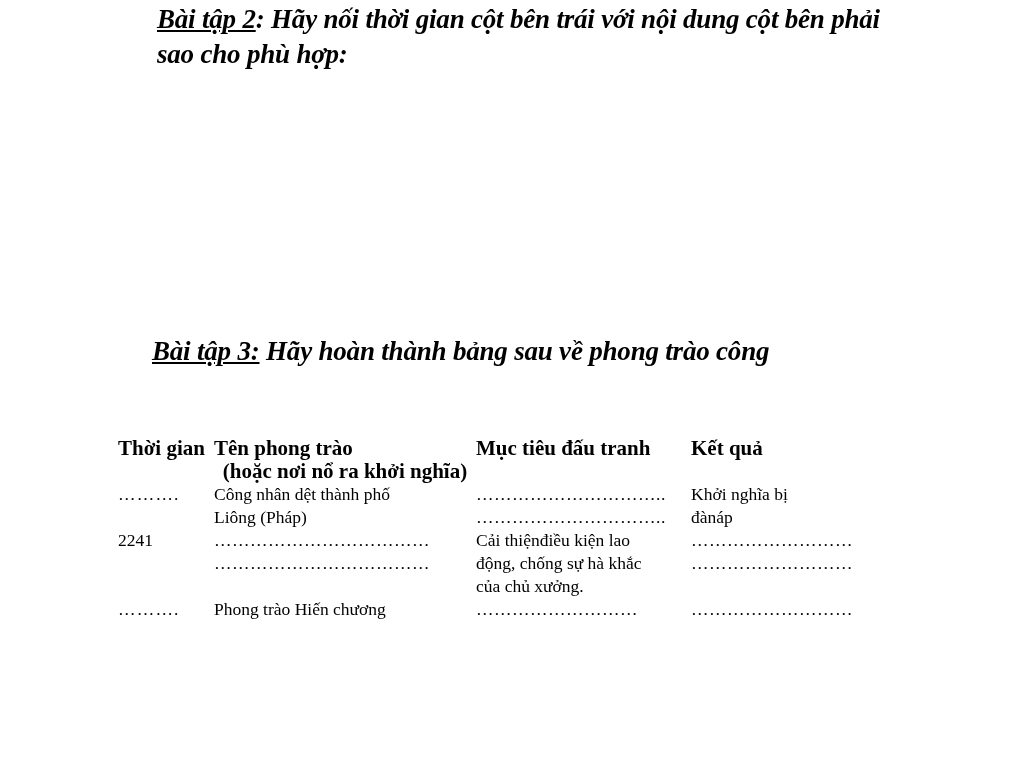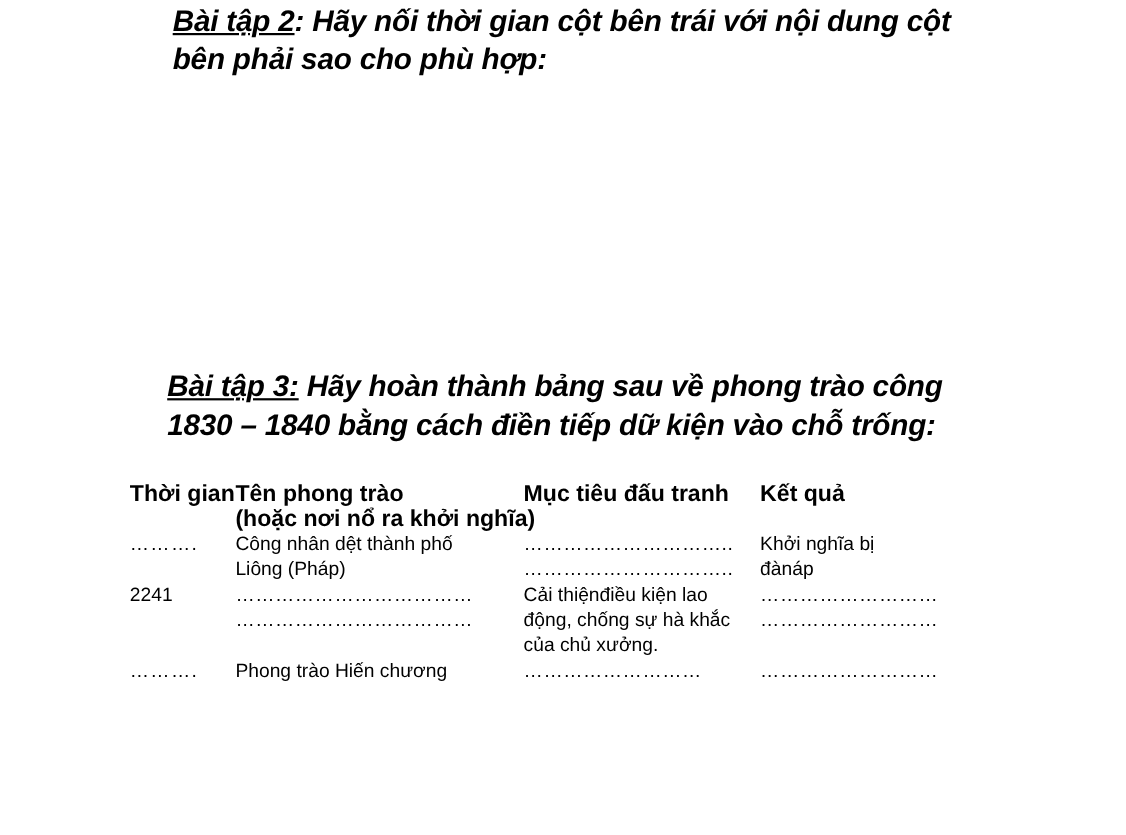--- a/index.html
+++ b/index.html
@@ -7,21 +7,21 @@
     margin: 0;
     padding: 0;
     background: #ffffff;
   }
   .page {
     position: relative;
     width: 1024px;
     height: 759px;
     background: #ffffff;
     overflow: hidden;
-    font-family: Liberation Sans, sans-serif;
+    font-family: Liberation Serif, serif;
     color: #000000;
   }
 
   
   .exercise-heading {
     position: absolute;
     font-weight: bold;
     font-style: italic;
     font-size: 27px;
     line-height: 35px;
@@ -111,21 +111,21 @@
   .last-row td { padding-top: 16px; }
   .last-dots-goal { padding-left: 24px; }
 </style>
 </head>
 <body>
 
 <div class="page">
 
   <div class="exercise-heading" id="heading-2"><span class="lead">Bài tập 2</span><span>:</span><span> Hãy nối thời gian cột bên trái với nội dung cột bên phải sao cho phù hợp:</span></div>
 
-  <div class="exercise-heading" id="heading-3"><span class="lead">Bài tập 3:</span><span> Hãy hoàn thành bảng sau về phong trào công</span><span class="line3">1830 – 1840 bằng cách điền tiếp dữ kiện vào chỗ trống:</span></div>
+  <div class="exercise-heading" id="heading-3"><span class="lead">Bài tập 3:</span><span> Hãy hoàn thành bảng sau về phong trào công</span></div>
 
   <div class="table-wrap">
     <table class="ex-table">
       <colgroup>
         <col class="c-time">
         <col class="c-name">
         <col class="c-goal">
         <col class="c-result">
       </colgroup>
       <thead>

